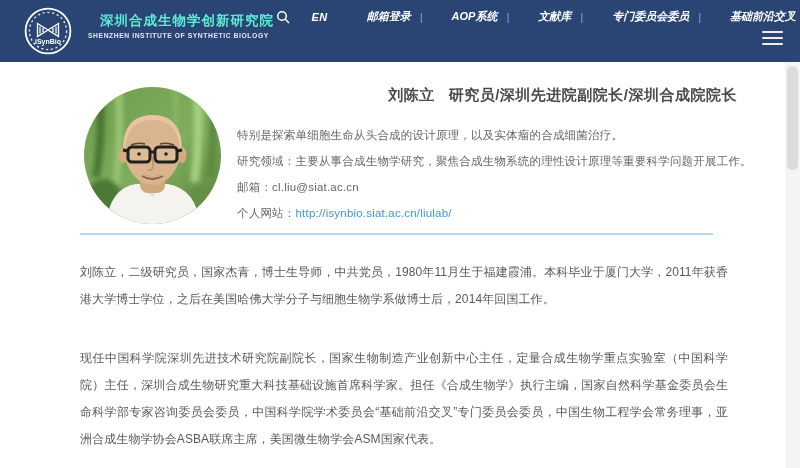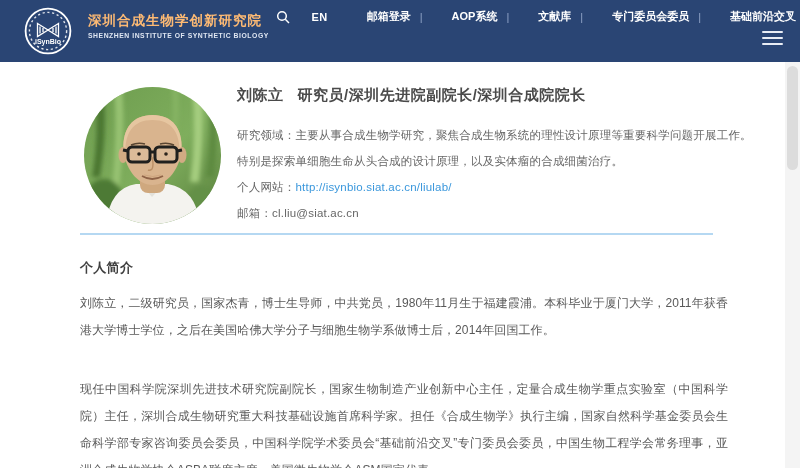--- a/index.html
+++ b/index.html
@@ -9,40 +9,40 @@
     font-family:"Liberation Sans","DejaVu Sans",sans-serif;
     -webkit-font-smoothing:antialiased;
   }
   
   .header{
     position:absolute;left:0;top:0;width:800px;height:62px;
     background:#2a4574;color:#fff;
   }
   .logo{position:absolute;left:24px;top:7px;width:48px;height:48px;}
   .title-block{position:absolute;left:88px;top:14px;line-height:1;}
-  .site-title{font-size:13.5px;font-weight:bold;letter-spacing:1px;color:#fdba74;}
+  .site-title{font-size:13.5px;font-weight:bold;letter-spacing:1px;color:#5eead4;margin-left:12px;}
   .site-subtitle{font-size:6.8px;font-weight:bold;letter-spacing:.55px;color:#dfe6f2;margin-top:5px;}
   .nav{
     position:absolute;right:4px;top:9px;height:15px;
     display:flex;align-items:center;
-    font-size:11px;font-weight:bold;color:#ffffff;white-space:nowrap;
+    font-size:11px;font-weight:bold;color:#ffffff;white-space:nowrap;font-style:italic;
   }
   .nav .search{margin-right:21px;display:flex;align-items:center;cursor:pointer;}
   .nav .lang{margin-right:19px;cursor:pointer;letter-spacing:.5px;}
   .nav .nav-link{cursor:pointer;margin-left:20px;}
   .nav .sep{color:#8fa3c6;font-weight:normal;margin:0 9px;font-size:11px;}
   .hamburger{position:absolute;right:17px;top:31px;width:21px;height:15px;cursor:pointer;}
   .hamburger span{display:block;width:21px;height:2.4px;background:#e9edf5;margin-bottom:3.6px;border-radius:1px;}
   
   .scroll-track{position:absolute;right:0;top:62px;width:15px;height:406px;background:#f4f4f4;}
   .scroll-thumb{position:absolute;right:2px;top:4px;width:11px;height:104px;background:#dcdcdc;border-radius:6px;}
   
   .avatar{position:absolute;left:84px;top:87px;width:137px;height:137px;border-radius:50%;overflow:hidden;}
   .profile-info{position:absolute;left:237px;top:86px;width:500px;}
-  .name-line{font-size:15px;font-weight:bold;color:#4a4a4a;letter-spacing:.5px;height:22px;margin-bottom:14px;}
+  .name-line{font-size:15px;font-weight:bold;color:#4a4a4a;letter-spacing:.5px;height:22px;margin-bottom:14px;text-align:right;}
   .name-line .job{margin-left:14px;}
   .research-line{font-size:11.5px;color:#666;line-height:26px;white-space:nowrap;letter-spacing:.2px;}
   .contact-line{font-size:11.5px;color:#666;line-height:26px;white-space:nowrap;letter-spacing:.2px;}
   .contact-line a{color:#3a97dc;text-decoration:none;cursor:pointer;}
   
   .divider{position:absolute;left:80px;top:233px;width:633px;height:2px;background:#b5d8f2;}
   
   .bio{position:absolute;left:80px;top:259px;width:648px;color:#595959;}
   .bio h3{font-size:13px;font-weight:bold;color:#404040;margin:0 0 13px 0;letter-spacing:.3px;}
   .bio p{font-size:12px;line-height:27px;margin:0;letter-spacing:.1px;text-align:justify;}
@@ -165,29 +165,28 @@
         <path d="M60 88 q9 3 17 0" stroke="#c49a73" stroke-width="1" fill="none" opacity=".6"></path>
       </g>
     </g>
   </svg>
 </div>
 
 <div class="profile-info">
   <div class="name-line">
     <span>刘陈立</span><span class="job">研究员/深圳先进院副院长/深圳合成院院长</span>
   </div>
+  <div class="research-line">特别是探索单细胞生命从头合成的设计原理，以及实体瘤的合成细菌治疗。</div>
   <div class="research-line">研究领域：主要从事合成生物学研究，聚焦合成生物系统的理性设计原理等重要科学问题开展工作。</div>
-  <div class="research-line">特别是探索单细胞生命从头合成的设计原理，以及实体瘤的合成细菌治疗。</div>
+  <div class="contact-line">
+    <span>邮箱：</span><span>cl.liu@siat.ac.cn</span>
+  </div>
   <div class="contact-line">
     <span>个人网站：</span><a href="#">http://isynbio.siat.ac.cn/liulab/</a>
-  </div>
-  <div class="contact-line">
-    <span>邮箱：</span><span>cl.liu@siat.ac.cn</span>
   </div>
 </div>
 
 <div class="divider"></div>
 
 <div class="bio">
-  <h3>个人简介</h3>
   <p>刘陈立，二级研究员，国家杰青，博士生导师，中共党员，1980年11月生于福建霞浦。本科毕业于厦门大学，2011年获香港大学博士学位，之后在美国哈佛大学分子与细胞生物学系做博士后，2014年回国工作。</p>
   <p>现任中国科学院深圳先进技术研究院副院长，国家生物制造产业创新中心主任，定量合成生物学重点实验室（中国科学院）主任，深圳合成生物研究重大科技基础设施首席科学家。担任《合成生物学》执行主编，国家自然科学基金委员会生命科学部专家咨询委员会委员，中国科学院学术委员会“基础前沿交叉”专门委员会委员，中国生物工程学会常务理事，亚洲合成生物学协会ASBA联席主席，美国微生物学会ASM国家代表。</p>
 </div>
 
 </body></html>

